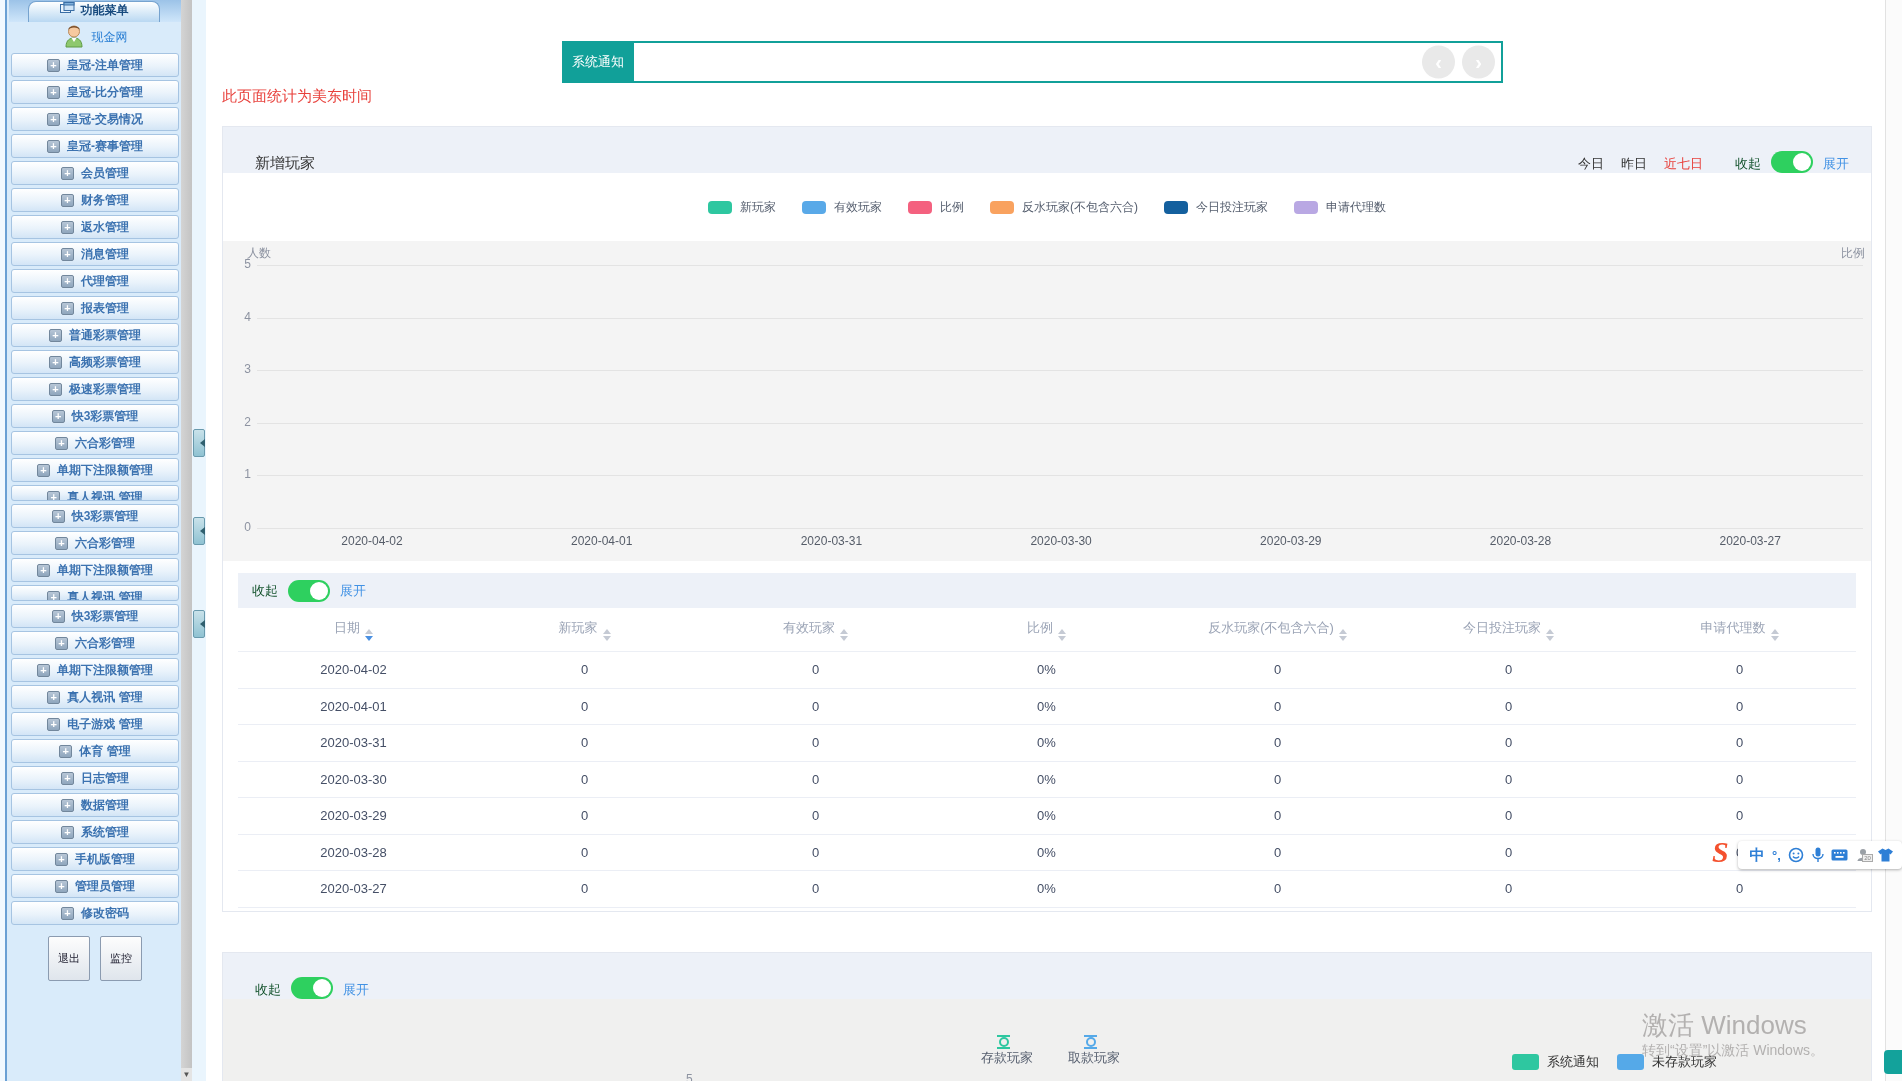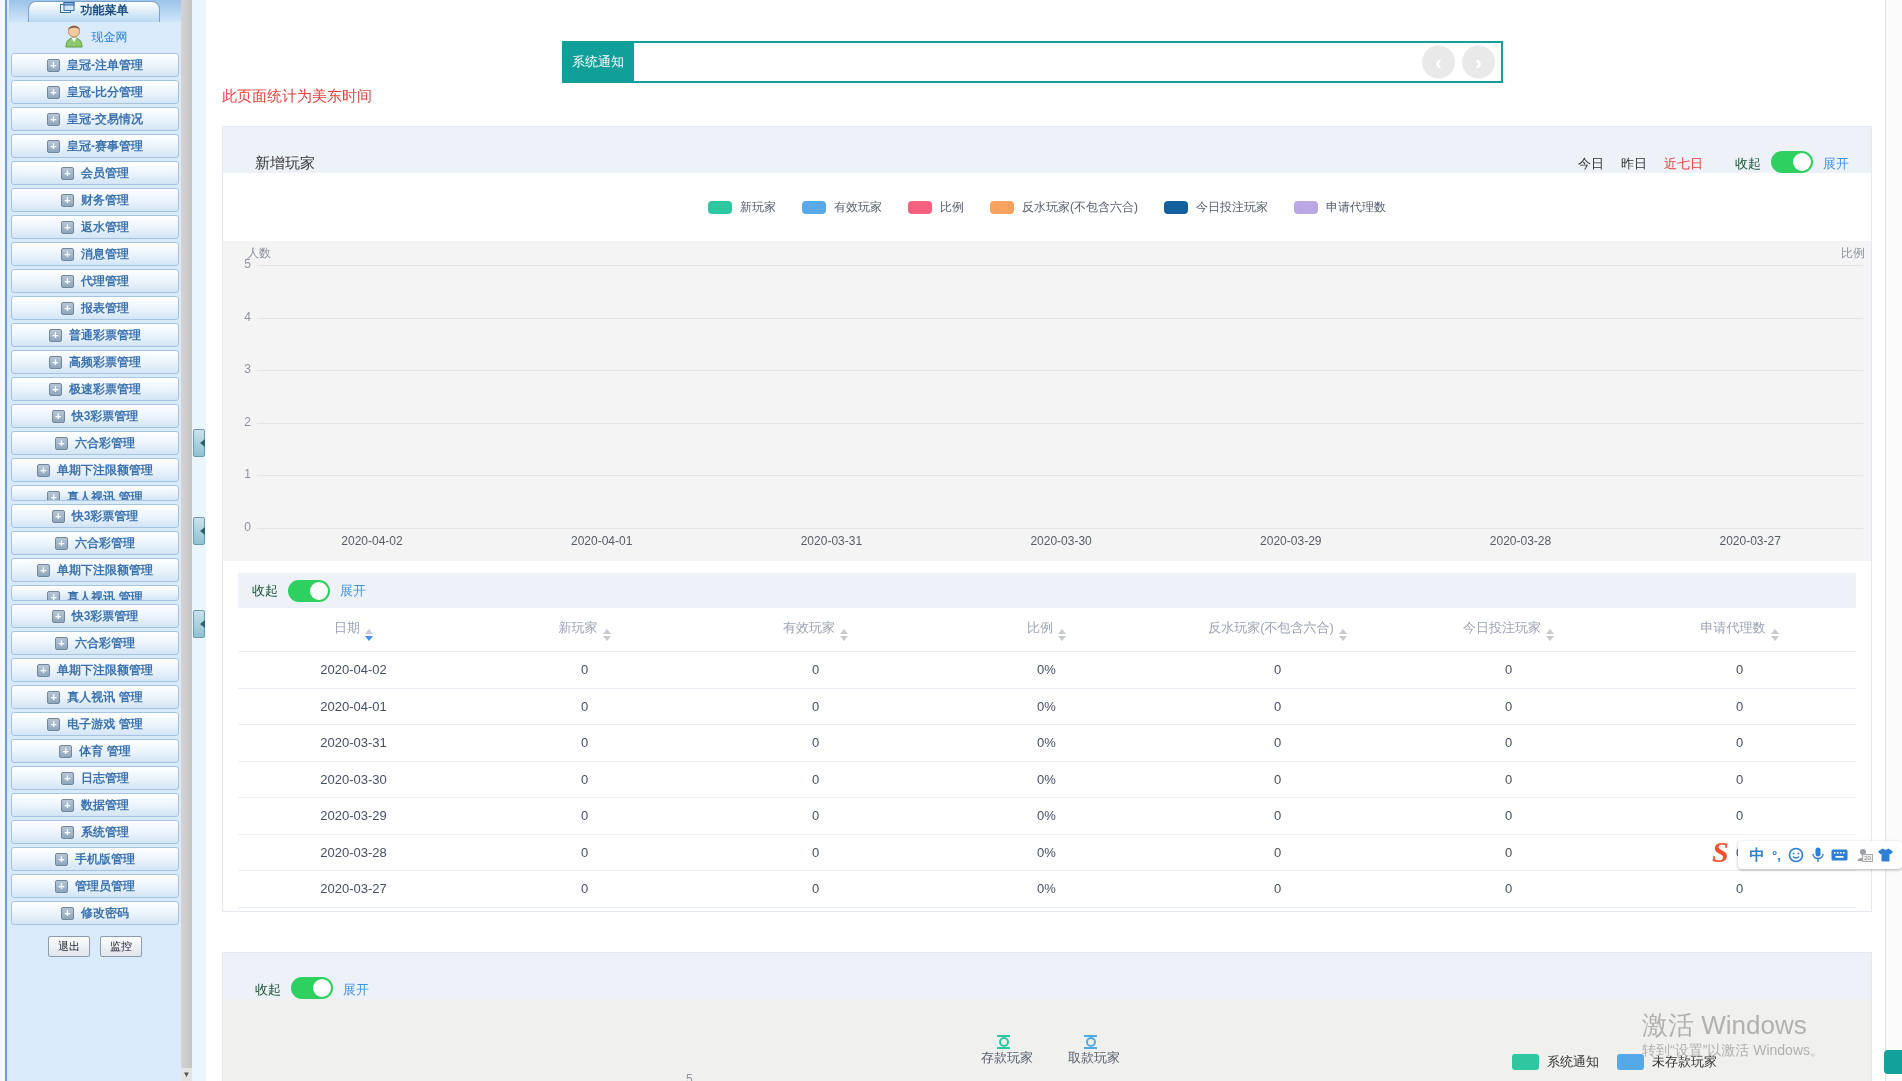--- a/index.html
+++ b/index.html
@@ -21,21 +21,21 @@
   .menu { position:absolute; left:11px; top:53px; width:168px; }
   .mi { height:24px; margin-bottom:3px; border:1px solid #a6c4e2; border-radius:3px;
       background:linear-gradient(#ffffff,#eaf3fb 55%,#d3e5f6); overflow:hidden; cursor:pointer; }
   .mi-inner { height:22px; display:flex; align-items:center; justify-content:center; gap:7px; }
   .mi.clipped { height:16px; margin-bottom:3px; }
   .mi-label { color:#3b72b0; font-size:12px; font-weight:bold; white-space:nowrap; }
   .plus { width:13px; height:13px; border:1px solid #72879c; border-radius:2px;
       background:linear-gradient(#b7c6d6,#8fa6bd); color:#fff; font-size:11px; font-weight:bold;
       line-height:10px; text-align:center; flex:0 0 13px; }
   .sb-buttons { position:absolute; left:0; top:936px; width:190px; display:flex; justify-content:center; gap:10px; }
-  .sb-btn { font-size:11px; padding:2px 9px; background:linear-gradient(#fdfdfd,#dfe5ec);
+  .sb-btn { font-size:11px; padding:14px 9px; background:linear-gradient(#fdfdfd,#dfe5ec);
       border:1px solid #8b9bb0; border-radius:2px; color:#223; font-family:inherit; cursor:pointer; }
   .sb-scroll { position:absolute; right:14px; top:0; width:11px; height:100%; background:linear-gradient(90deg,#d4d4d4,#c3c3c3); }
   .sb-scroll-arrow { position:absolute; bottom:0; left:0; width:11px; height:13px; background:#e4e4e4;
       color:#555; font-size:8px; display:flex; align-items:center; justify-content:center; cursor:pointer; }
   .splitter { position:absolute; right:0; top:0; width:14px; height:100%; background:#eaf5fd; }
   .col-tab { position:absolute; left:1px; width:12px; height:28px; border:1px solid #699aad; border-radius:2px;
       background:linear-gradient(#c9e2ea,#8fc2d2); cursor:pointer; }
   .col-tab::after { content:''; position:absolute; left:2px; top:9px; width:0; height:0;
       border:4px solid transparent; border-right:5px solid #30606f; }
 

